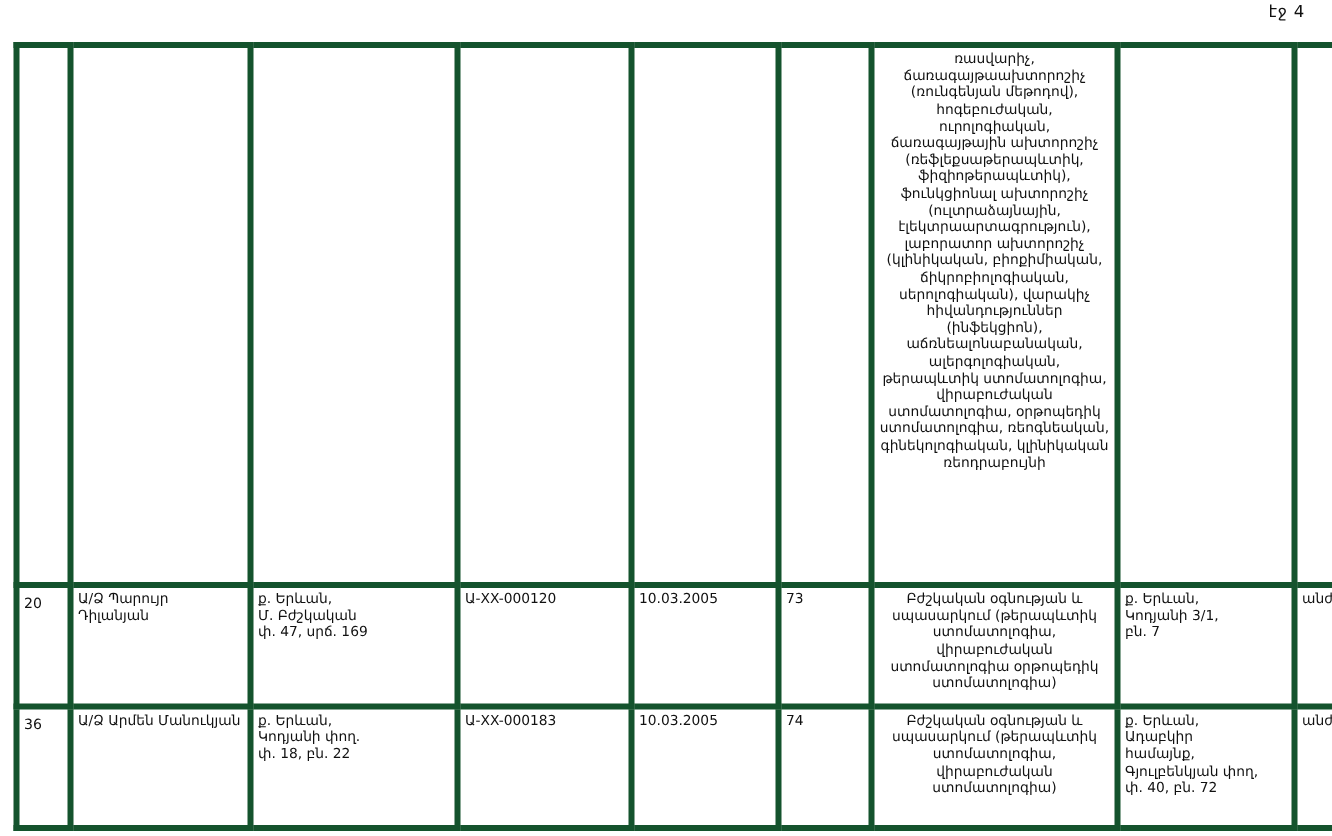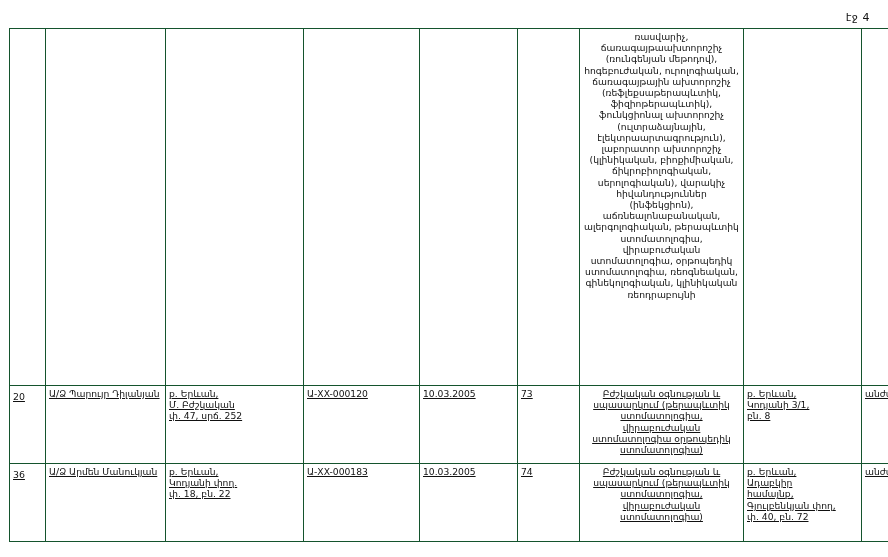--- a/index.html
+++ b/index.html
@@ -16,36 +16,36 @@
     overflow: hidden;
   }
   .page {
     position: relative;
     width: 888px;
     height: 557px;
     box-sizing: border-box;
   }
   .page-number {
     position: absolute;
-    top: 11px;
+    top: 1px;
     right: 18px;
     font-size: 11px;
     letter-spacing: 0.5px;
     color: #111;
   }
   table.reg-table {
     position: absolute;
     top: 28px;
     left: 9px;
     width: 868px;
     border-collapse: collapse;
     table-layout: fixed;
   }
   table.reg-table td {
-    border: 1px solid #14532d;
+    border: 4px solid #14532d;
     vertical-align: top;
     padding: 2px 3px;
     font-size: 9.2px;
     line-height: 11.2px;
     color: #111;
     word-wrap: break-word;
   }
   
   col.c-num    { width: 36px; }
   col.c-name   { width: 120px; }
@@ -65,21 +65,20 @@
   .row-cont td {
     height: 352px;
   }
   .row-cont td.act {
     vertical-align: top;
   }
   .row-entry td {
     height: 70px;
     vertical-align: top;
     padding-top: 4px;
-    text-decoration: underline;
   }
   .row-entry td.num {
     font-size: 9.4px;
     padding-top: 5px;
   }
   .pad-top {
     padding-top: 4px;
   }
   .nowrap-line { white-space: nowrap; }
 </style>
@@ -114,30 +113,30 @@
         <td></td>
         <td></td>
       </tr>
 
       <tr class="row-entry">
         <td class="num">20</td>
         <td class="pad-top">Ա/Ձ Պարույր Դիլանյան</td>
         <td class="pad-top">
           <div>ք. Երևան,</div>
           <div>Մ. Բժշկական</div>
-          <div>փ. 47, սրճ. 252</div>
+          <div>փ. 47, սրճ. 169</div>
         </td>
         <td class="pad-top nowrap-line">Ա-XX-000120</td>
         <td class="pad-top">10.03.2005</td>
         <td class="pad-top">73</td>
         <td class="cell-activity">Բժշկական օգնության և սպասարկում (թերապևտիկ ստոմատոլոգիա, վիրաբուժական ստոմատոլոգիա օրթոպեդիկ ստոմատոլոգիա)</td>
         <td class="pad-top">
           <div>ք. Երևան,</div>
           <div>Կոդյանի 3/1,</div>
-          <div>բն. 8</div>
+          <div>բն. 7</div>
         </td>
         <td class="pad-top">անժամկետ</td>
       </tr>
 
       <tr class="row-entry">
         <td class="num">36</td>
         <td class="pad-top">Ա/Ձ Արմեն Մանուկյան</td>
         <td class="pad-top">
           <div>ք. Երևան,</div>
           <div>Կոդյանի փող.</div>

